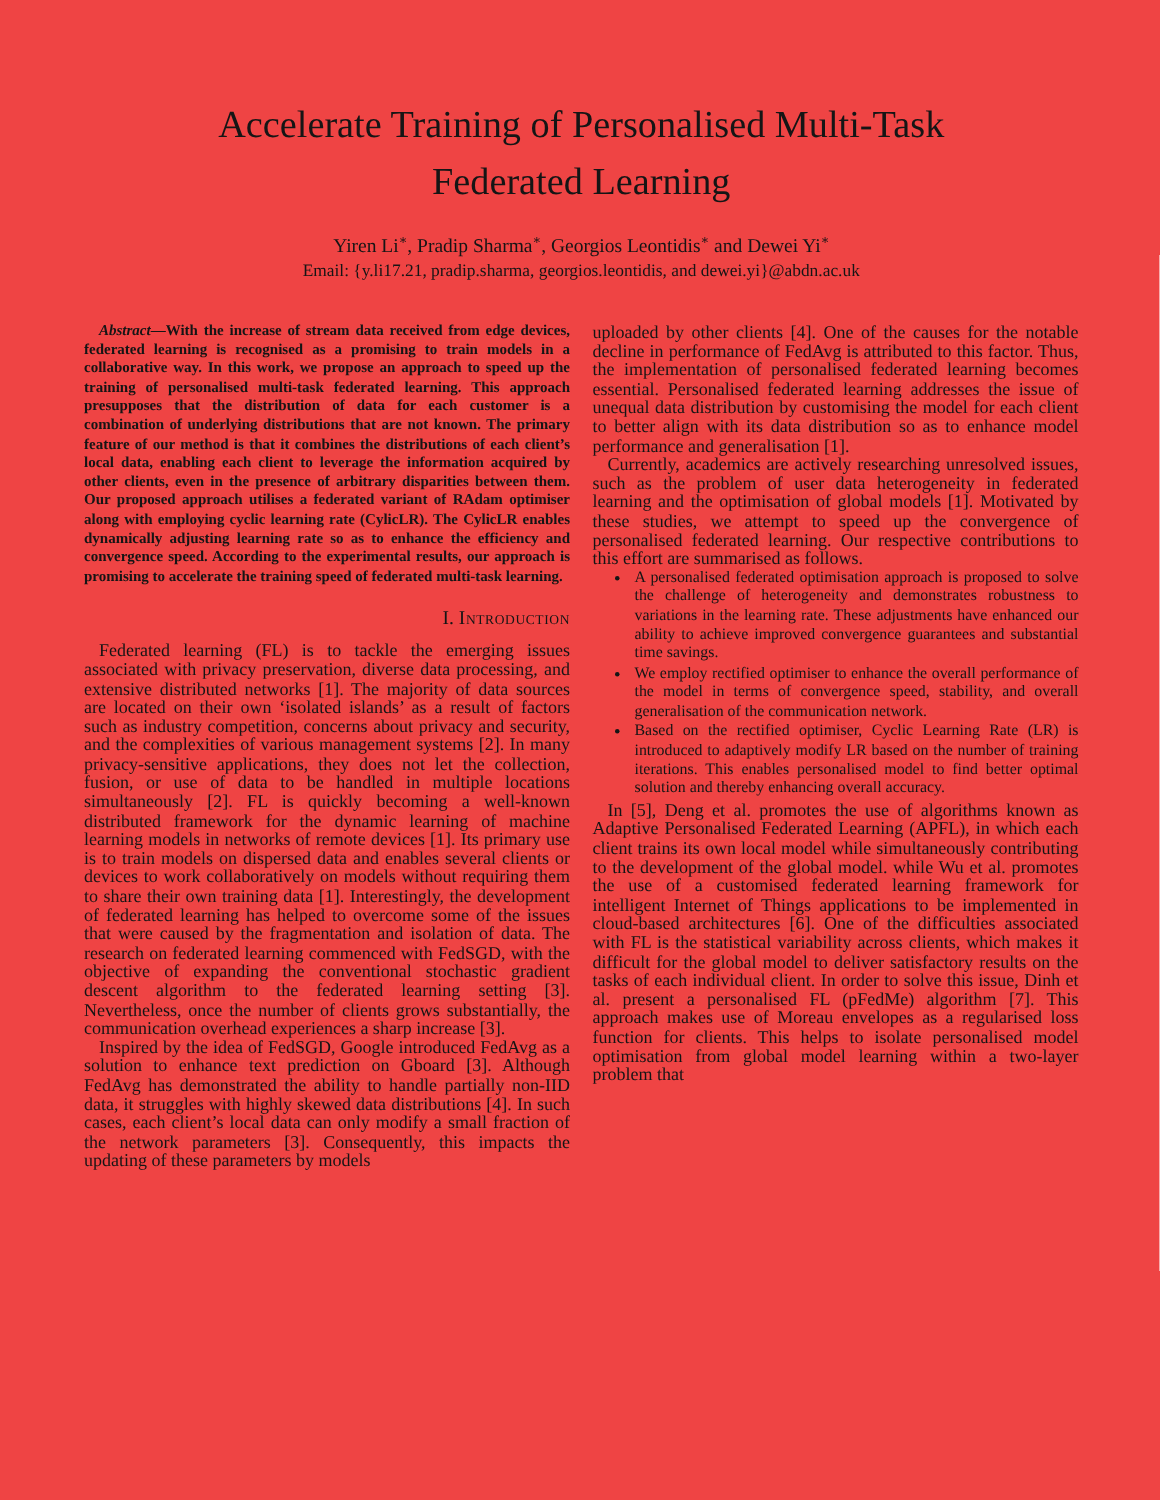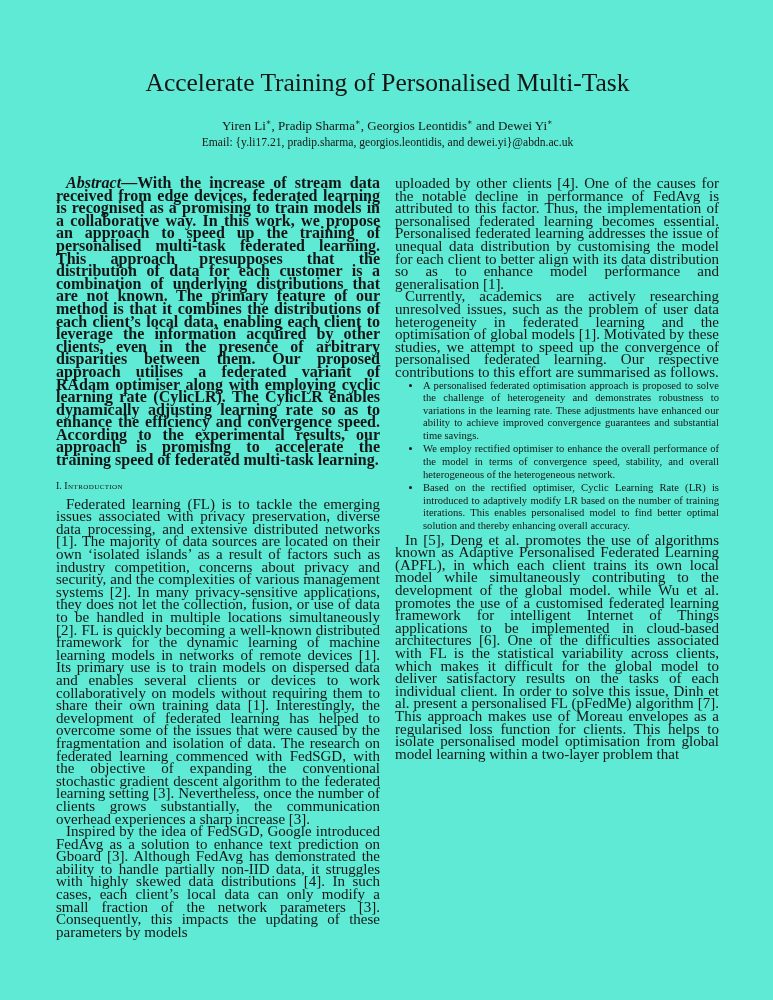--- a/index.html
+++ b/index.html
@@ -1,20 +1,20 @@
 <!DOCTYPE html>
 <html><head>
 <meta charset="utf-8">
 <style>
   html, body { margin: 0; padding: 0; background: #ffffff; }
   .page {
     width: 773px;
     height: 1000px;
     box-sizing: border-box;
-    background: #5eead4;
+    background: #ef4444;
     color: #151515;
     font-family: "Liberation Serif", "DejaVu Serif", serif;
     padding: 64px 54px 0 56px;
     overflow: hidden;
   }
   h1.title {
     margin: 0;
     font-weight: 400;
     font-size: 25.5px;
     line-height: 38px;
@@ -23,36 +23,36 @@
   .tline { display: block; }
   .byline { margin-top: 15px; text-align: center; }
   .authors { font-size: 13px; line-height: 18px; }
   sup.mark { font-size: 8.5px; line-height: 0; }
   .affil, .email { text-align: center; font-size: 11.6px; line-height: 16px; }
   .columns { display: flex; gap: 15px; margin-top: 26px; }
   .col { width: 324px; }
   p.abstract {
     margin: 0;
     font-weight: 700;
-    font-size: 16px;
+    font-size: 10px;
     line-height: 12.6px;
     text-align: justify;
     text-indent: 10px;
   }
   .ab-label { font-style: italic; }
   h2.sechead {
     margin: 13px 0 7px;
     font-weight: 400;
-    font-size: 10px;
-    text-align: left;
+    font-size: 13px;
+    text-align: right;
   }
   h2.sechead .sc { font-variant: small-caps; letter-spacing: 0.4px; }
   p.body {
     margin: 0;
-    font-size: 15px;
+    font-size: 12px;
     line-height: 12.6px;
     text-align: justify;
   }
   .indent { text-indent: 10px; }
   ul.contribs {
     margin: 1px 0 0 0;
     padding: 0 0 0 27px;
     list-style: disc outside;
     font-size: 10.6px;
     line-height: 12.6px;
@@ -61,20 +61,21 @@
   }
   ul.contribs li { padding-left: 1px; margin: 0 0 1px 0; }
 </style>
 </head>
 <body>
 
 <div class="page">
 
   <h1 class="title">
       <span class="tline">Accelerate Training of Personalised Multi-Task</span>
+      <span class="tline">Federated Learning</span>
     </h1>
 
   <div class="byline">
     <div class="authors"><span>Yiren Li</span><sup class="mark">∗</sup><span>, </span><span>Pradip Sharma</span><sup class="mark">∗</sup><span>, </span><span>Georgios Leontidis</span><sup class="mark">∗</sup><span> and </span><span>Dewei Yi</span><sup class="mark">∗</sup></div>
     <div class="email">Email: {y.li17.21, pradip.sharma, georgios.leontidis, and dewei.yi}@abdn.ac.uk</div>
   </div>
 
   <div class="columns">
 
     <div class="col">
@@ -85,21 +86,21 @@
       <p class="body indent">Federated learning (FL) is to tackle the emerging issues associated with privacy preservation, diverse data processing, and extensive distributed networks [1]. The majority of data sources are located on their own ‘isolated islands’ as a result of factors such as industry competition, concerns about privacy and security, and the complexities of various management systems [2]. In many privacy-sensitive applications, they does not let the collection, fusion, or use of data to be handled in multiple locations simultaneously [2]. FL is quickly becoming a well-known distributed framework for the dynamic learning of machine learning models in networks of remote devices [1]. Its primary use is to train models on dispersed data and enables several clients or devices to work collaboratively on models without requiring them to share their own training data [1]. Interestingly, the development of federated learning has helped to overcome some of the issues that were caused by the fragmentation and isolation of data. The research on federated learning commenced with FedSGD, with the objective of expanding the conventional stochastic gradient descent algorithm to the federated learning setting [3]. Nevertheless, once the number of clients grows substantially, the communication overhead experiences a sharp increase [3].</p>
       <p class="body indent">Inspired by the idea of FedSGD, Google introduced FedAvg as a solution to enhance text prediction on Gboard [3]. Although FedAvg has demonstrated the ability to handle partially non-IID data, it struggles with highly skewed data distributions [4]. In such cases, each client’s local data can only modify a small fraction of the network parameters [3]. Consequently, this impacts the updating of these parameters by models</p>
     </div>
 
     <div class="col">
       <p class="body">uploaded by other clients [4]. One of the causes for the notable decline in performance of FedAvg is attributed to this factor. Thus, the implementation of personalised federated learning becomes essential. Personalised federated learning addresses the issue of unequal data distribution by customising the model for each client to better align with its data distribution so as to enhance model performance and generalisation [1].</p>
       <p class="body indent">Currently, academics are actively researching unresolved issues, such as the problem of user data heterogeneity in federated learning and the optimisation of global models [1]. Motivated by these studies, we attempt to speed up the convergence of personalised federated learning. Our respective contributions to this effort are summarised as follows.</p>
 
       <ul class="contribs">
         <li>A personalised federated optimisation approach is proposed to solve the challenge of heterogeneity and demonstrates robustness to variations in the learning rate. These adjustments have enhanced our ability to achieve improved convergence guarantees and substantial time savings.</li>
-        <li>We employ rectified optimiser to enhance the overall performance of the model in terms of convergence speed, stability, and overall heterogeneous of the heterogeneous network.</li>
+        <li>We employ rectified optimiser to enhance the overall performance of the model in terms of convergence speed, stability, and overall generalisation of the communication network.</li>
         <li>Based on the rectified optimiser, Cyclic Learning Rate (LR) is introduced to adaptively modify LR based on the number of training iterations. This enables personalised model to find better optimal solution and thereby enhancing overall accuracy.</li>
       </ul>
 
 
       <p class="body indent">In [5], Deng et al. promotes the use of algorithms known as Adaptive Personalised Federated Learning (APFL), in which each client trains its own local model while simultaneously contributing to the development of the global model. while Wu et al. promotes the use of a customised federated learning framework for intelligent Internet of Things applications to be implemented in cloud-based architectures [6]. One of the difficulties associated with FL is the statistical variability across clients, which makes it difficult for the global model to deliver satisfactory results on the tasks of each individual client. In order to solve this issue, Dinh et al. present a personalised FL (pFedMe) algorithm [7]. This approach makes use of Moreau envelopes as a regularised loss function for clients. This helps to isolate personalised model optimisation from global model learning within a two-layer problem that</p>
     </div>
 
   </div>
 </div>
 

